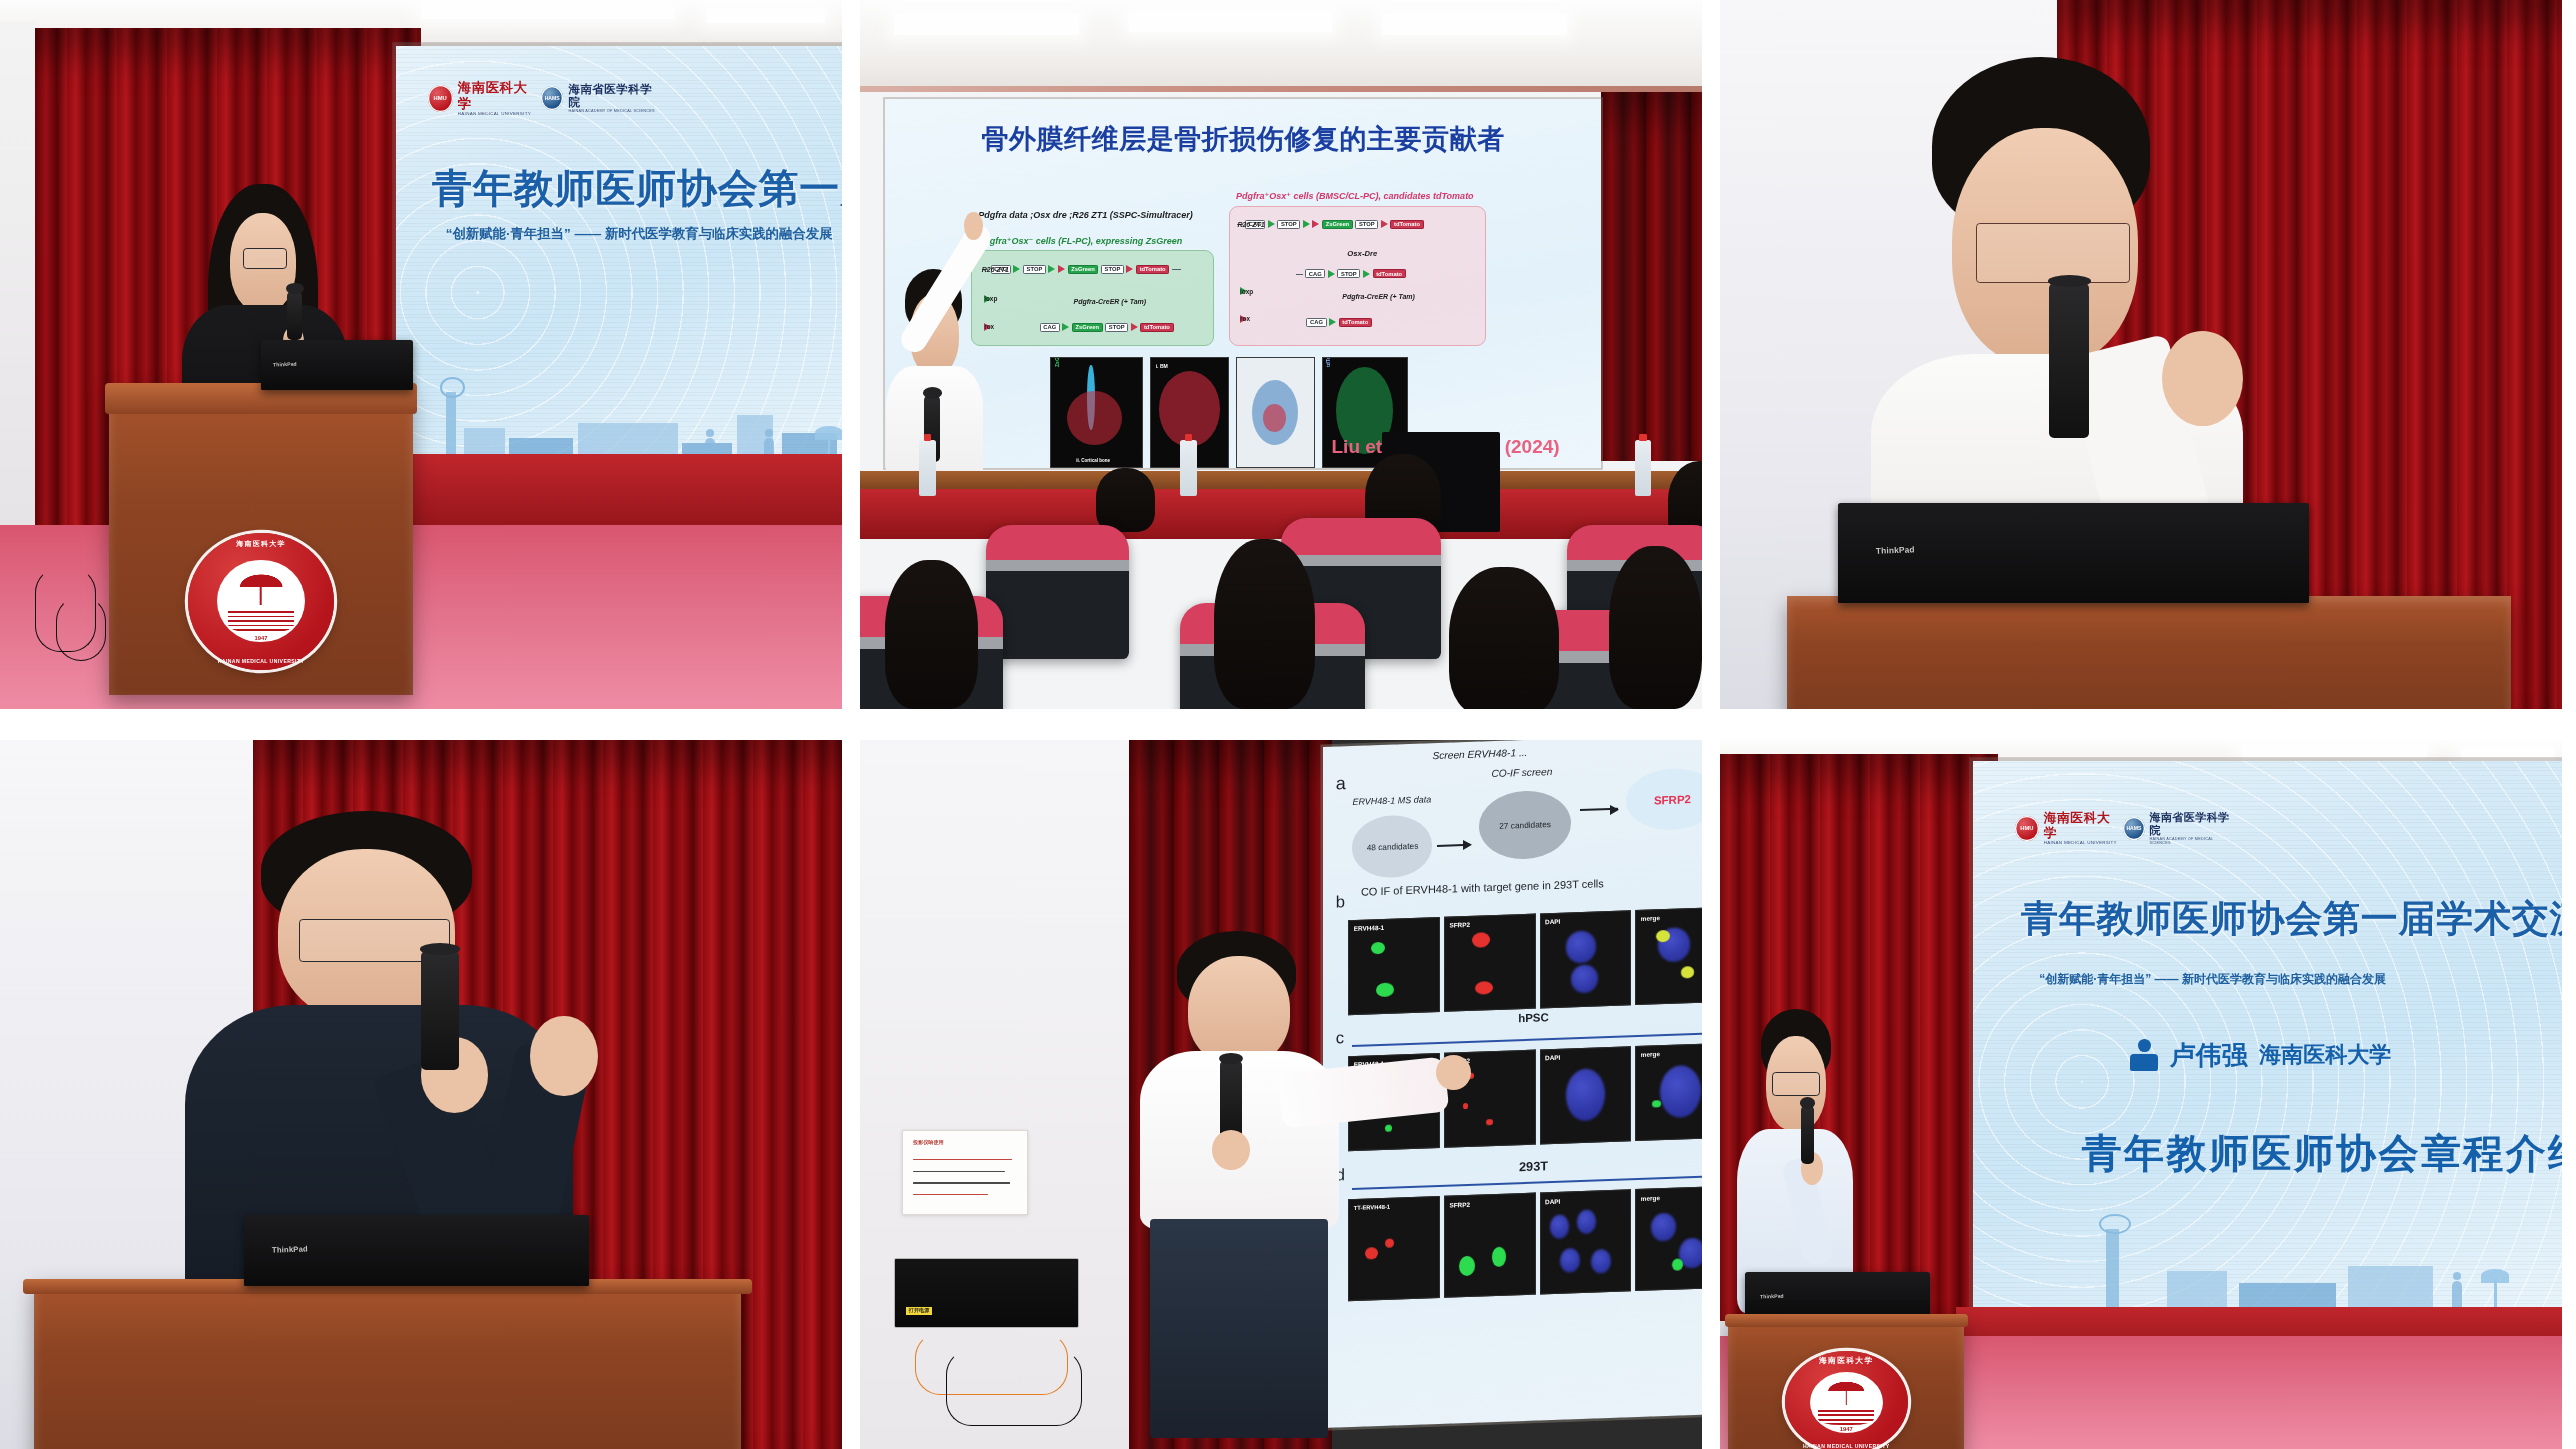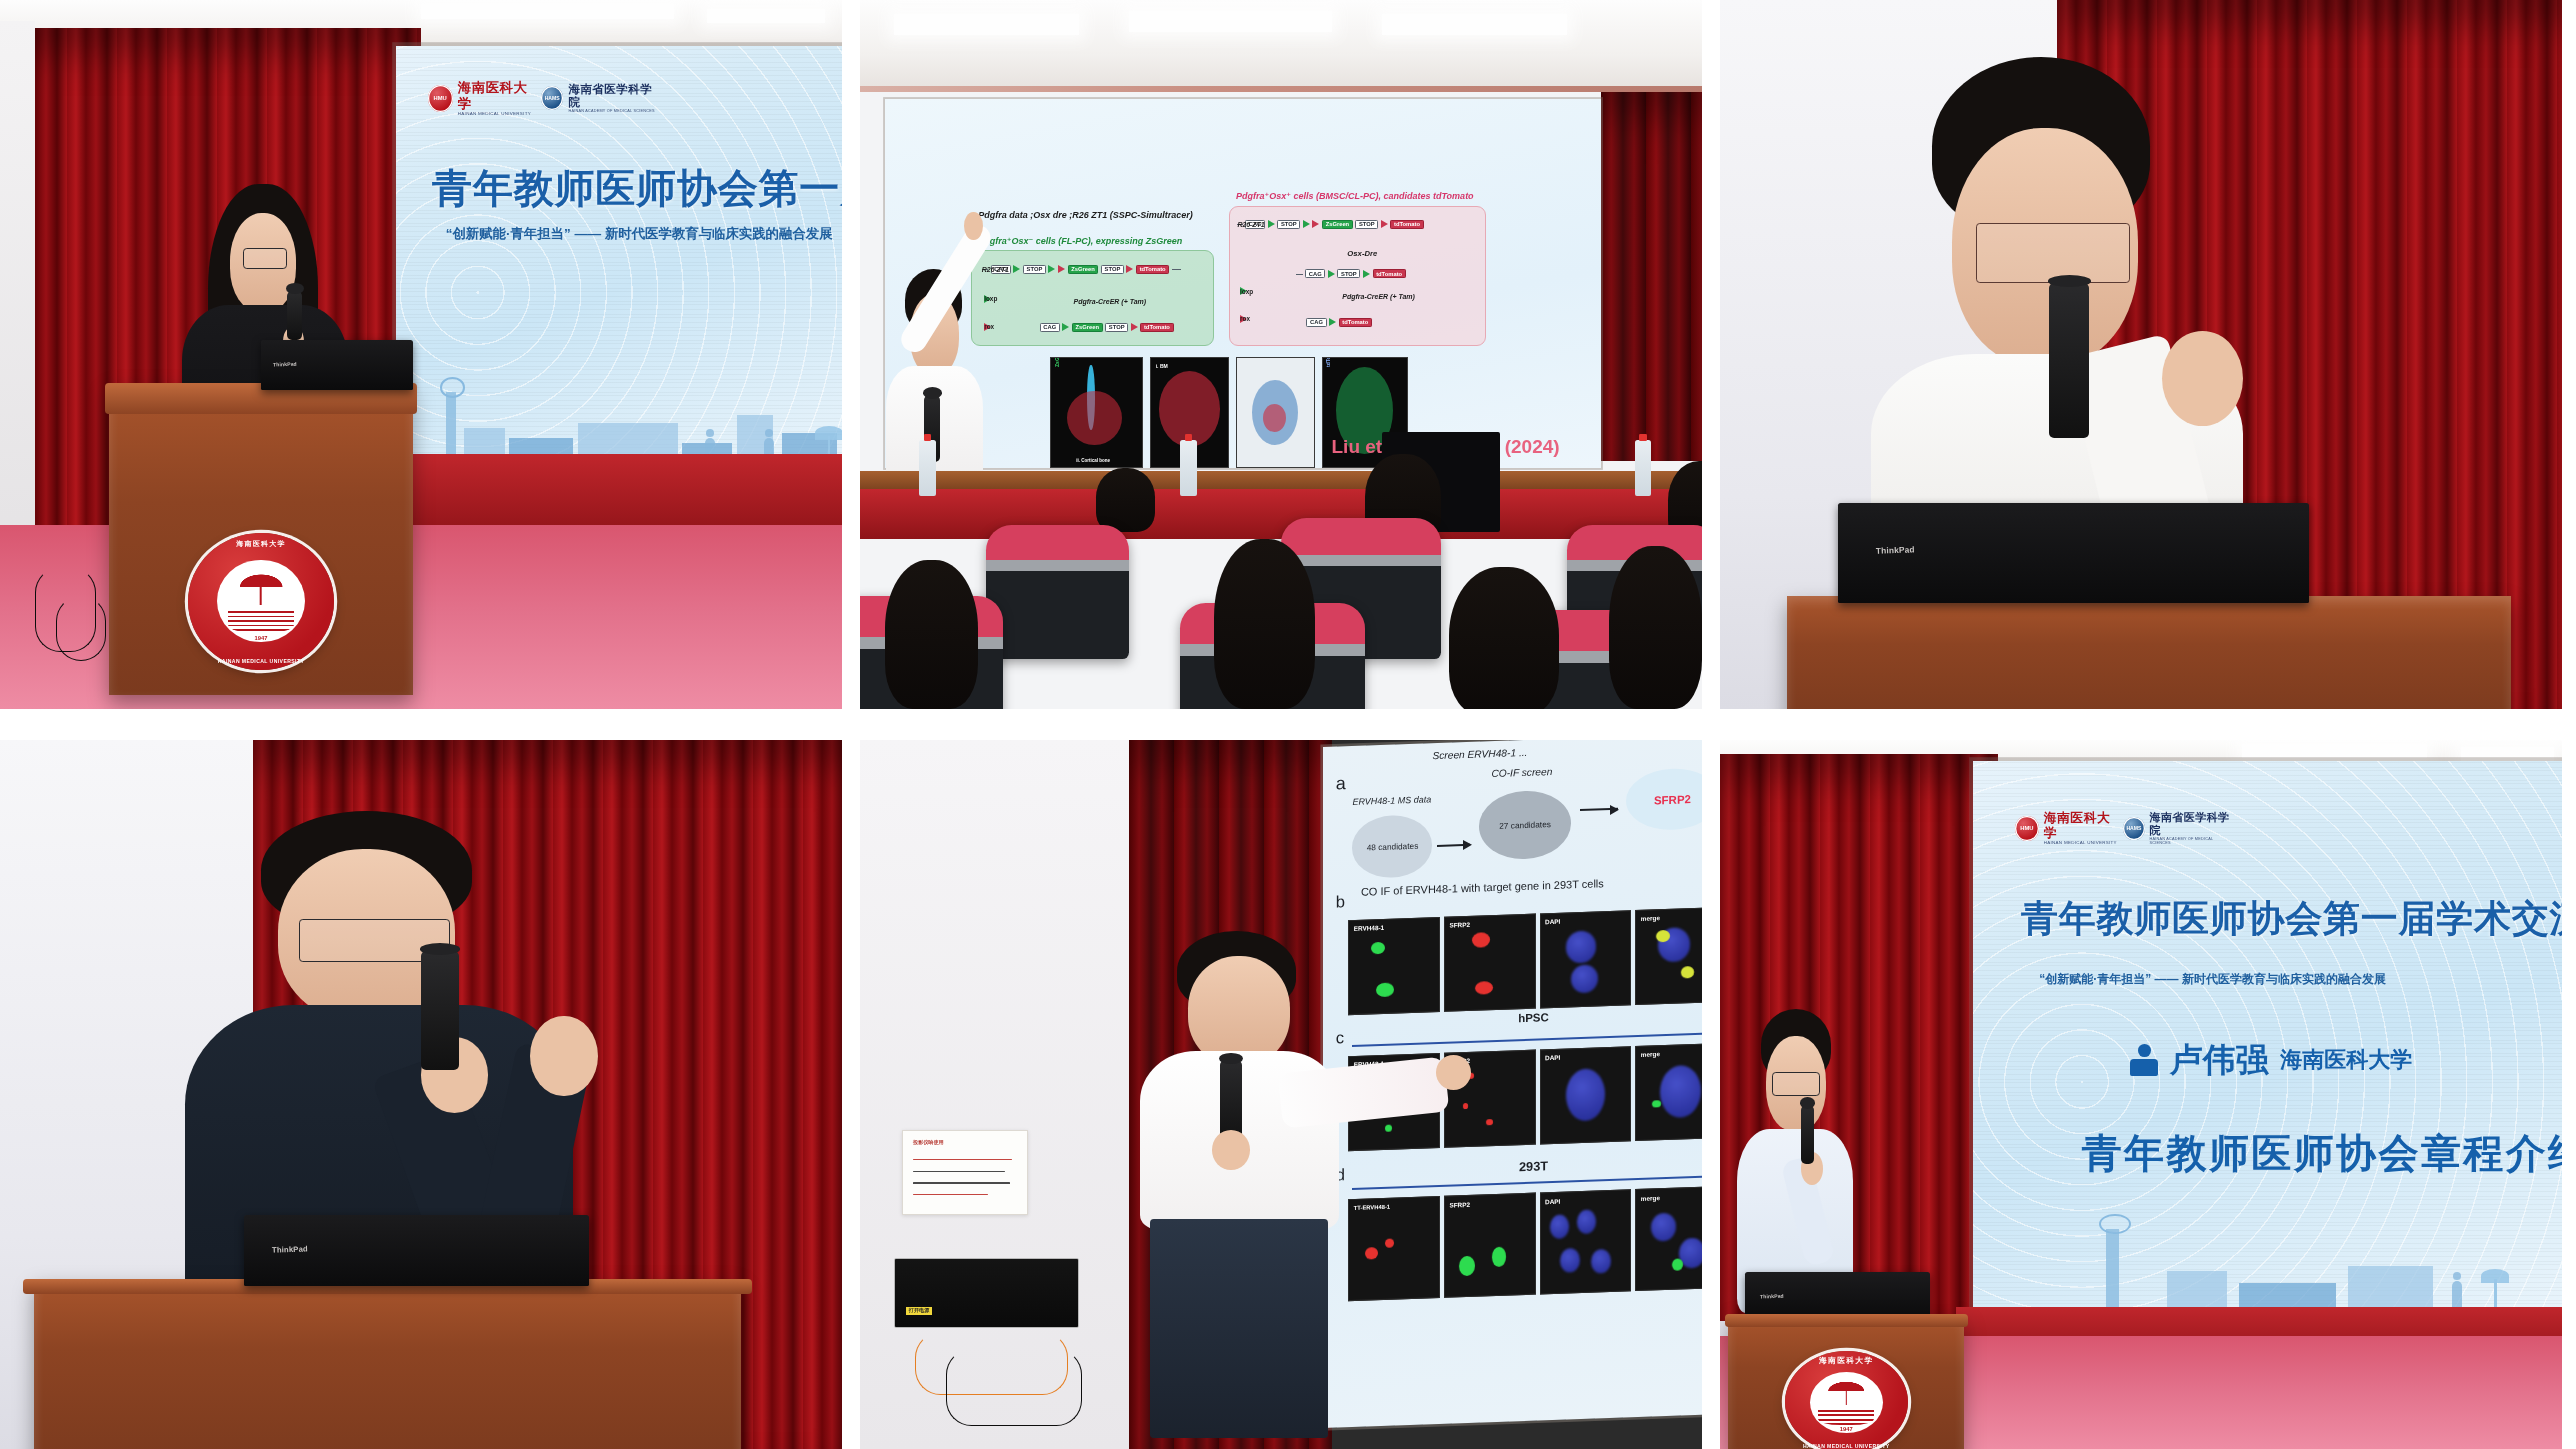--- a/index.html
+++ b/index.html
@@ -301,20 +301,21 @@
   <div class="cell" style="grid-column:3;grid-row:1;">
     <div class="wall" style="left:0;top:0;width:100%;height:100%;background:#f3f4f6;"></div>
     <div class="ceiling" style="height:13%;"></div>
     <div class="ceil-light" style="left:4%;top:2%;width:22%;height:3%;"></div>
     <div class="ceil-light" style="left:32%;top:1.5%;width:24%;height:3%;"></div>
     <div class="ceil-light" style="left:62%;top:2%;width:22%;height:3%;"></div>
 
     <div class="curtain dark" style="left:88%;top:13%;width:12%;height:52%;"></div>
 
     <div class="slide" style="left:3%;top:14%;width:85%;height:52%;">
+      <div class="slide-title" style="top:6%;font-size:27px;">骨外膜纤维层是骨折损伤修复的主要贡献者</div>
 
       <div class="cap dark" style="left:13%;top:30%;font-size:9px;">Pdgfra data ;Osx dre ;R26 ZT1  (SSPC-Simultracer)</div>
       <div class="cap green" style="left:13%;top:37%;font-size:9px;">Pdgfra⁺Osx⁻ cells (FL-PC), expressing ZsGreen</div>
       <div class="cap pink" style="left:49%;top:25%;font-size:9px;">Pdgfra⁺Osx⁺ cells (BMSC/CL-PC), candidates tdTomato</div>
 
       <div class="construct green" style="left:12%;top:41%;width:34%;height:26%;">
         <div class="gene-row" style="left:4%;top:14%;font-size:5.8px;">
           <span class="cap dark" style="font-size:7px;">R26 ZT1</span>
           <span class="line-el" style="width:6.4px;"></span>
           <span class="box">CAG</span>
@@ -648,21 +649,21 @@
           <span class="logo-cn" style="font-size:11px;">海南省医学科学院</span>
           <span class="logo-en" style="font-size:3.8px;">HAINAN ACADEMY OF MEDICAL SCIENCES</span>
         </div>
       </div>
 
       <div class="led-title" style="left:8%;top:24%;font-size:37px;">青年教师医师协会第一届学术交流会</div>
       <div class="led-sub" style="left:11%;top:38%;font-size:12px;">“创新赋能·青年担当” —— 新时代医学教育与临床实践的融合发展</div>
 
       <div class="led-speaker" style="left:26%;top:50%;">
         <span class="speaker-glyph"></span>
-        <span style="font-size:33px;text-align:center;">卢伟强</span>
+        <span style="font-size:26px;text-align:center;">卢伟强</span>
         <span class="led-affil" style="font-size:22px;">海南医科大学</span>
       </div>
       <div class="led-topic" style="left:18%;top:66%;font-size:40px;">青年教师医师协会章程介绍</div>
 
       <div class="skyline" style="height:22%;">
         <div class="sky-tower" style="left:22%;height:70%;"></div>
         <div class="sky-b" style="left:32%;width:10%;height:36%;"></div>
         <div class="sky-b deep" style="left:44%;width:16%;height:26%;"></div>
         <div class="sky-b" style="left:62%;width:14%;height:40%;"></div>
         <div class="palm" style="left:86%;"></div>

